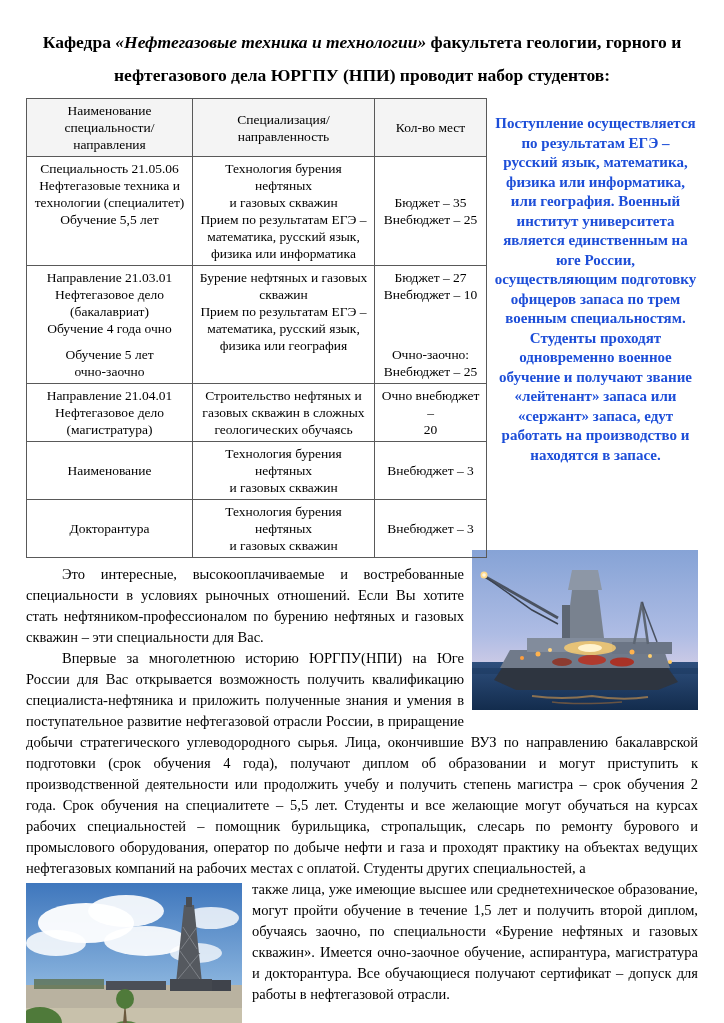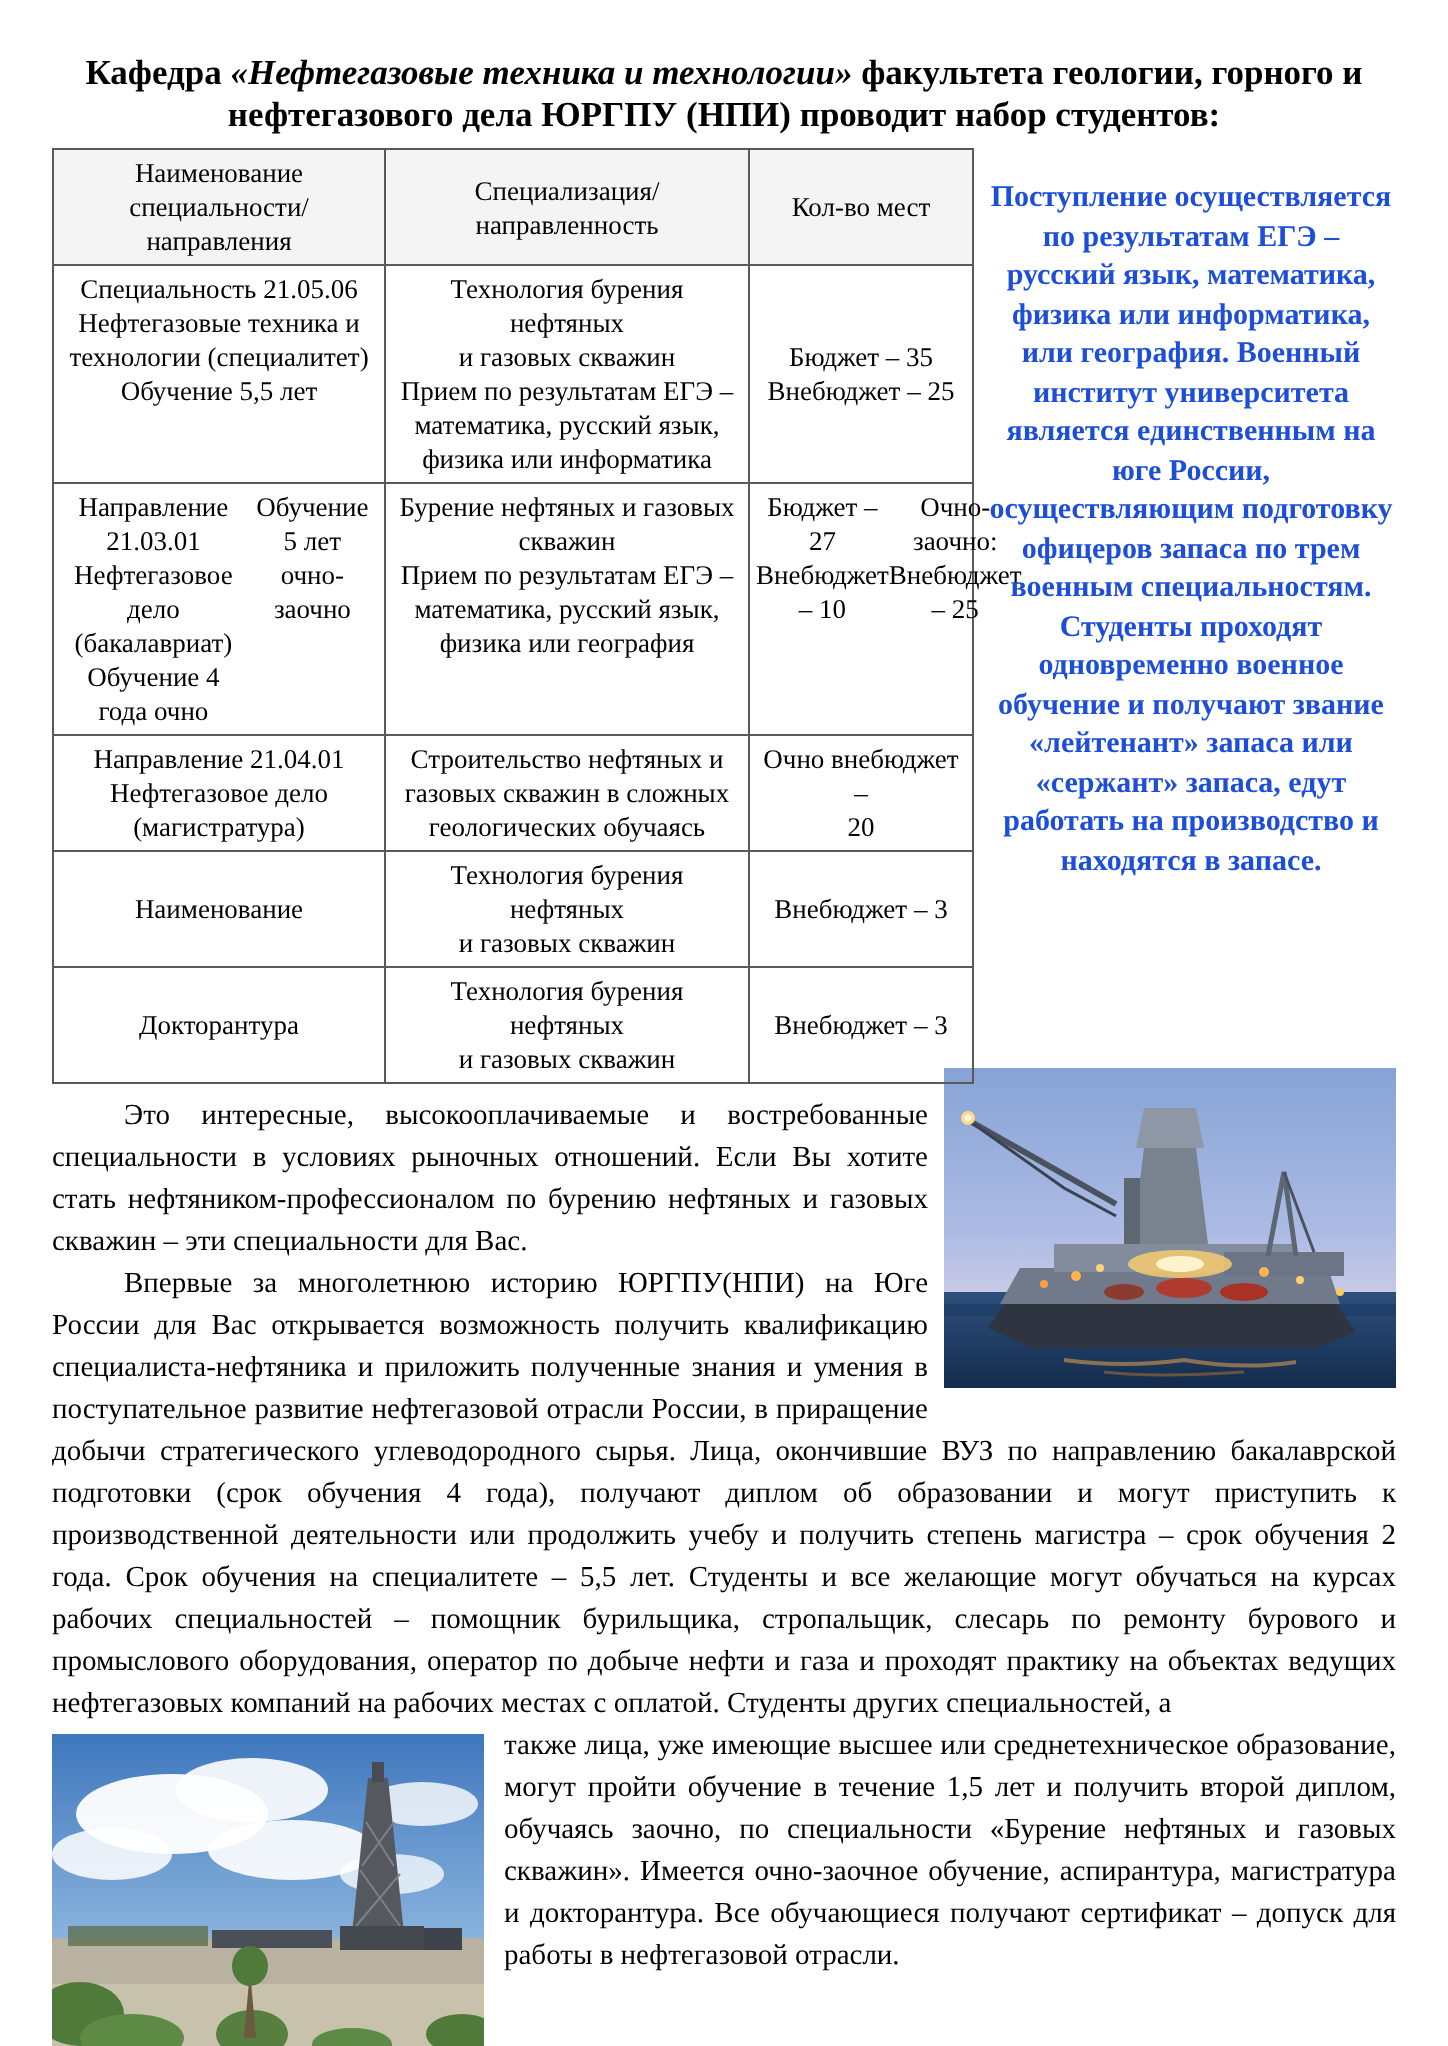--- a/index.html
+++ b/index.html
@@ -6,33 +6,33 @@
   body { background:#888; font-family:"Liberation Serif", serif; }
   .page {
     position:relative; width:724px; height:1023px; margin:0 auto;
     background:#ffffff; overflow:hidden; padding:26px 26px 0 26px;
     color:#000; font-size:14.5px; line-height:21px;
   }
   .title {
     text-align:center; font-size:23px; font-weight:bold; font-style:italic;
     text-decoration:underline; margin-bottom:8px; line-height:28px;
   }
-  .subtitle { text-align:center; font-size:17.5px; font-weight:bold; line-height:21px; margin-bottom:6px; }
+  .subtitle { text-align:center; font-size:17.5px; font-weight:bold; line-height:33px; margin-bottom:6px; }
   .subtitle .em { font-style:italic; }
 
   .top-row { display:flex; align-items:stretch; }
   .enroll-table { border-collapse:collapse; width:460px; font-size:13.5px; line-height:17px; table-layout:fixed;padding-left:20px; }
   .enroll-table th, .enroll-table td {
     border:1px solid #595959; text-align:center; vertical-align:top; padding:3px 3px;
   }
   .enroll-table th { font-weight:normal; background:#f4f4f4; vertical-align:middle; height:32px; }
   .col1 { width:166px; } .col2 { width:182px; } .col3 { width:112px; }
   .preline { white-space:pre-line; }
   .b { font-weight:normal; }
-  .cell-flex { display:flex; flex-direction:row; justify-content:space-between; height:100%; }
+  .cell-flex { display:flex; flex-direction:column; justify-content:space-between; height:100%; }
   .row2 td { height:118px; }
   .row1 td { height:70px; }
   .row3 td { height:48px; }
   .row4 td, .row5 td { height:32px; vertical-align:middle; }
 
   .military-note {
     flex:1; padding:16px 0 0 6px; text-align:center;
     font-weight:bold; font-size:15px; line-height:19.5px; color:#1d4ed8;
   }
 

